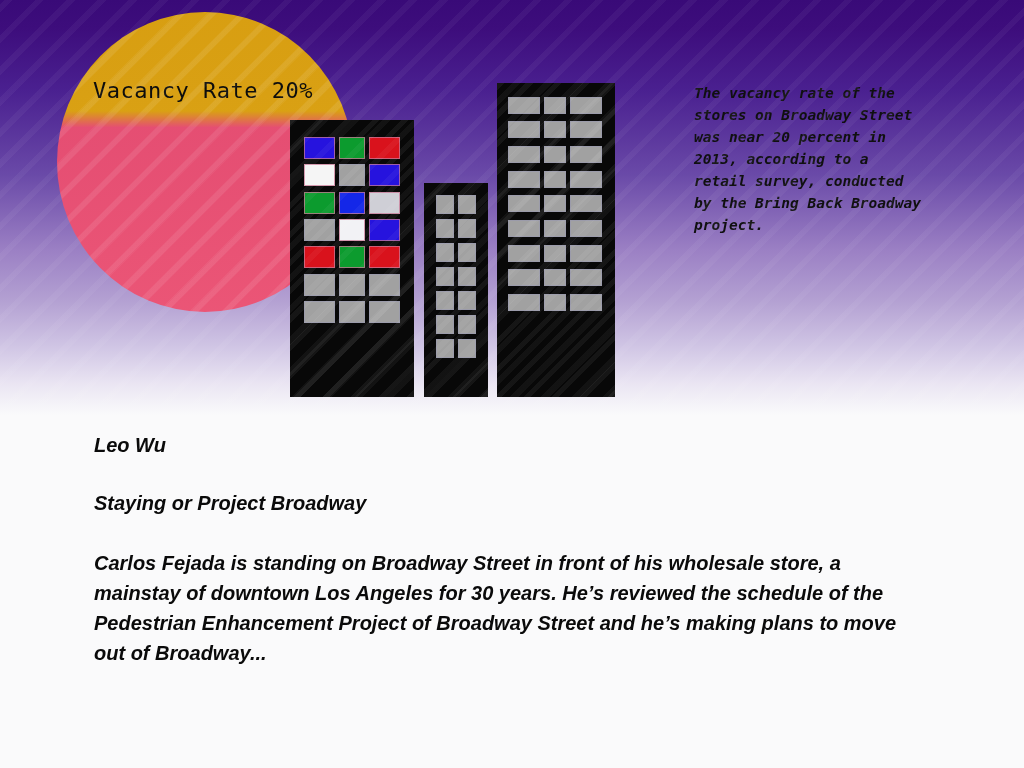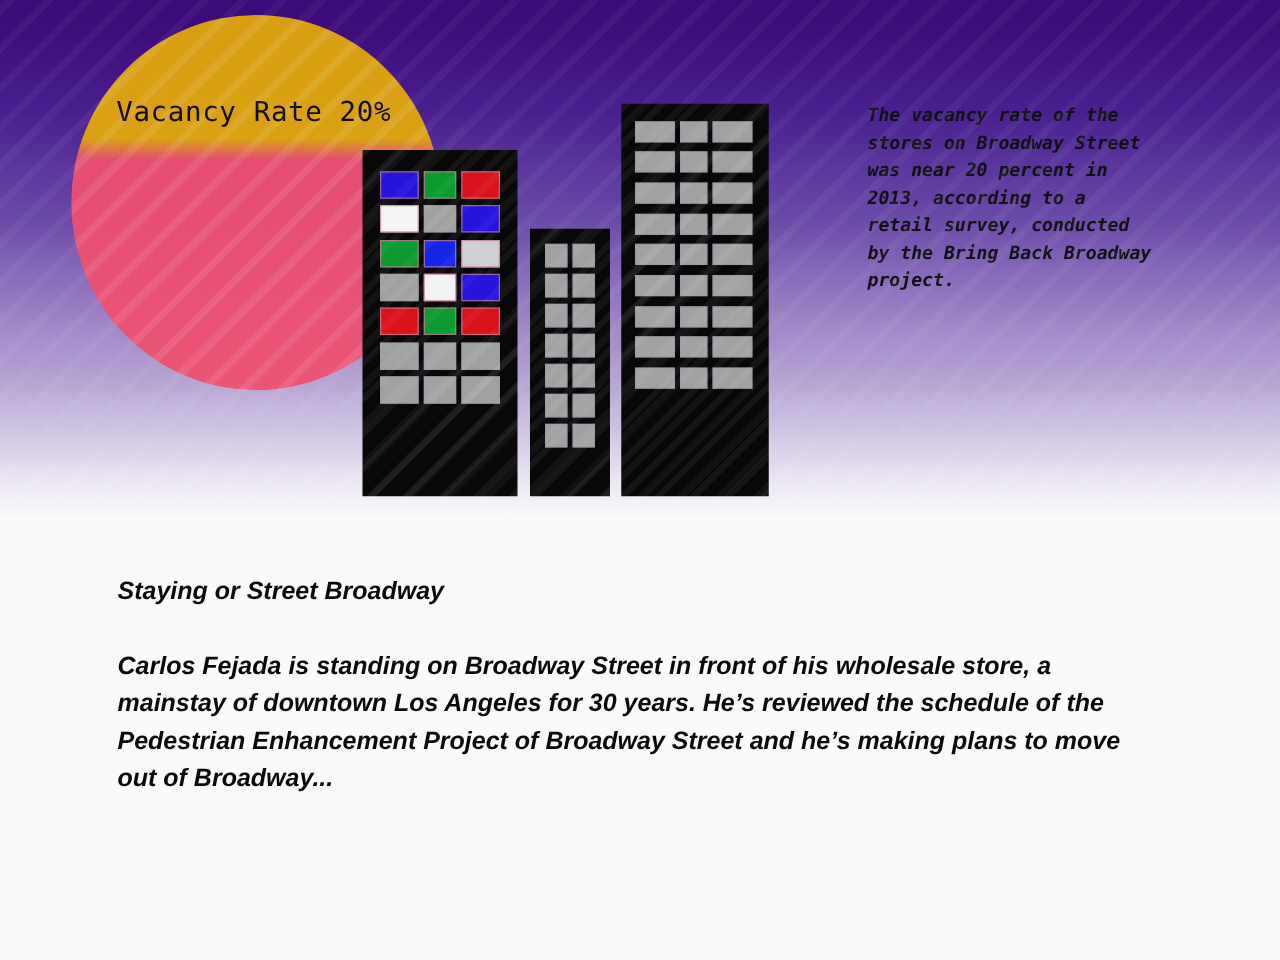--- a/index.html
+++ b/index.html
@@ -401,18 +401,19 @@
         </div>
         <div class="cell">
           <div class="win" style="background: rgba(255, 255, 255, 0.62); border-color: rgba(150, 150, 180, 0.5);"></div>
         </div>
       </div>
   </div>
 
   <div id="caption">The vacancy rate of the stores on Broadway Street was near 20 percent in 2013, according to a retail survey, conducted by the Bring Back Broadway project.</div>
 
   <div id="article">
-    <div id="headline">Staying or Street Broadway</div>
+    <div id="byline">Leo Wu</div>
+    <div id="headline">Staying or Project Broadway</div>
     <div id="body-copy">Carlos Fejada is standing on Broadway Street in front of his wholesale store, a mainstay of downtown Los Angeles for 30 years. He’s reviewed the schedule of the Pedestrian Enhancement Project of Broadway Street and he’s making plans to move out of Broadway...</div>
   </div>
 
   <div id="texture"></div>
 </div>
 
 </body></html>

